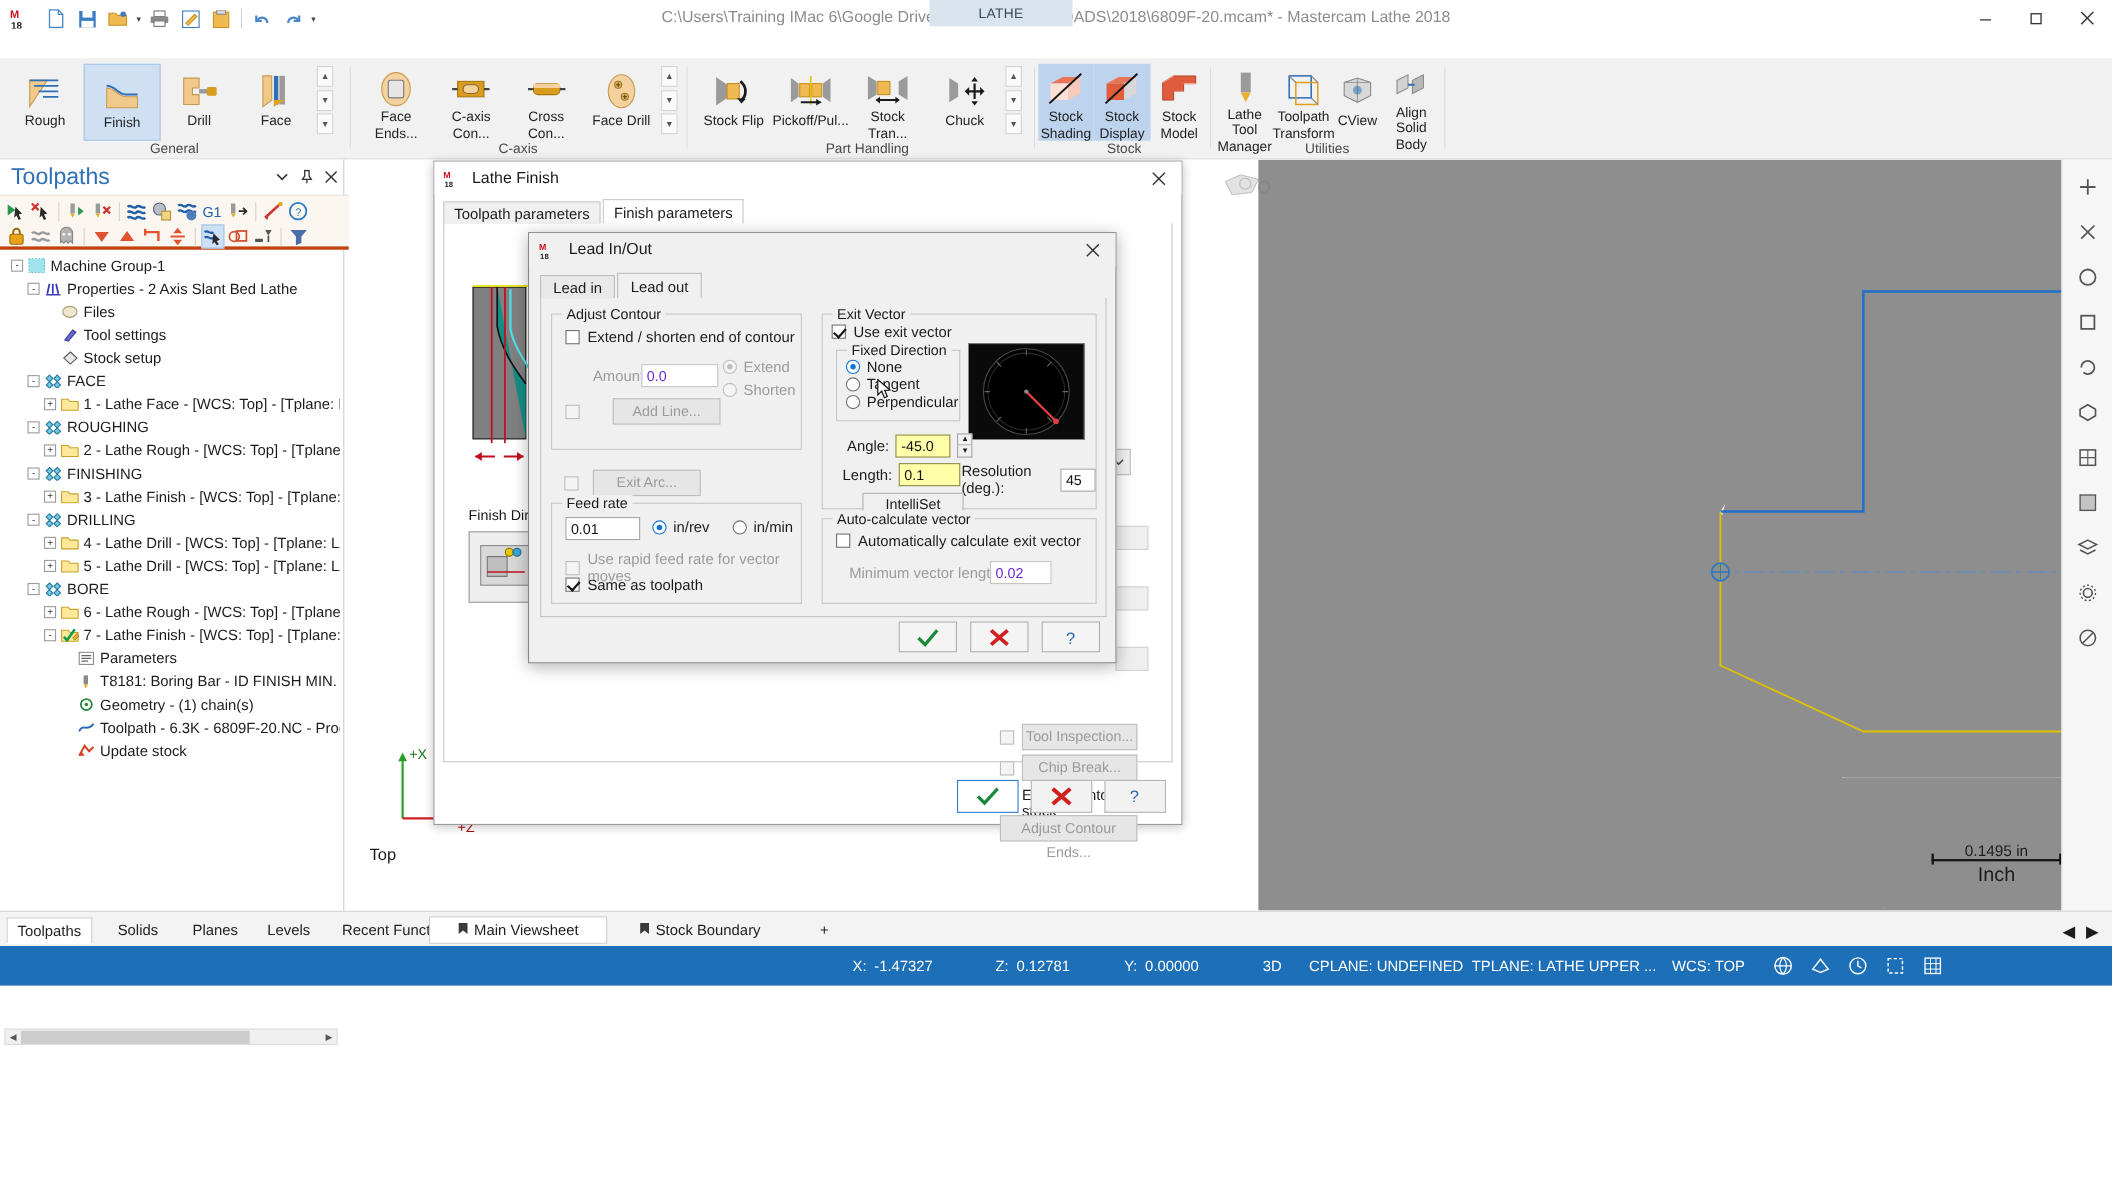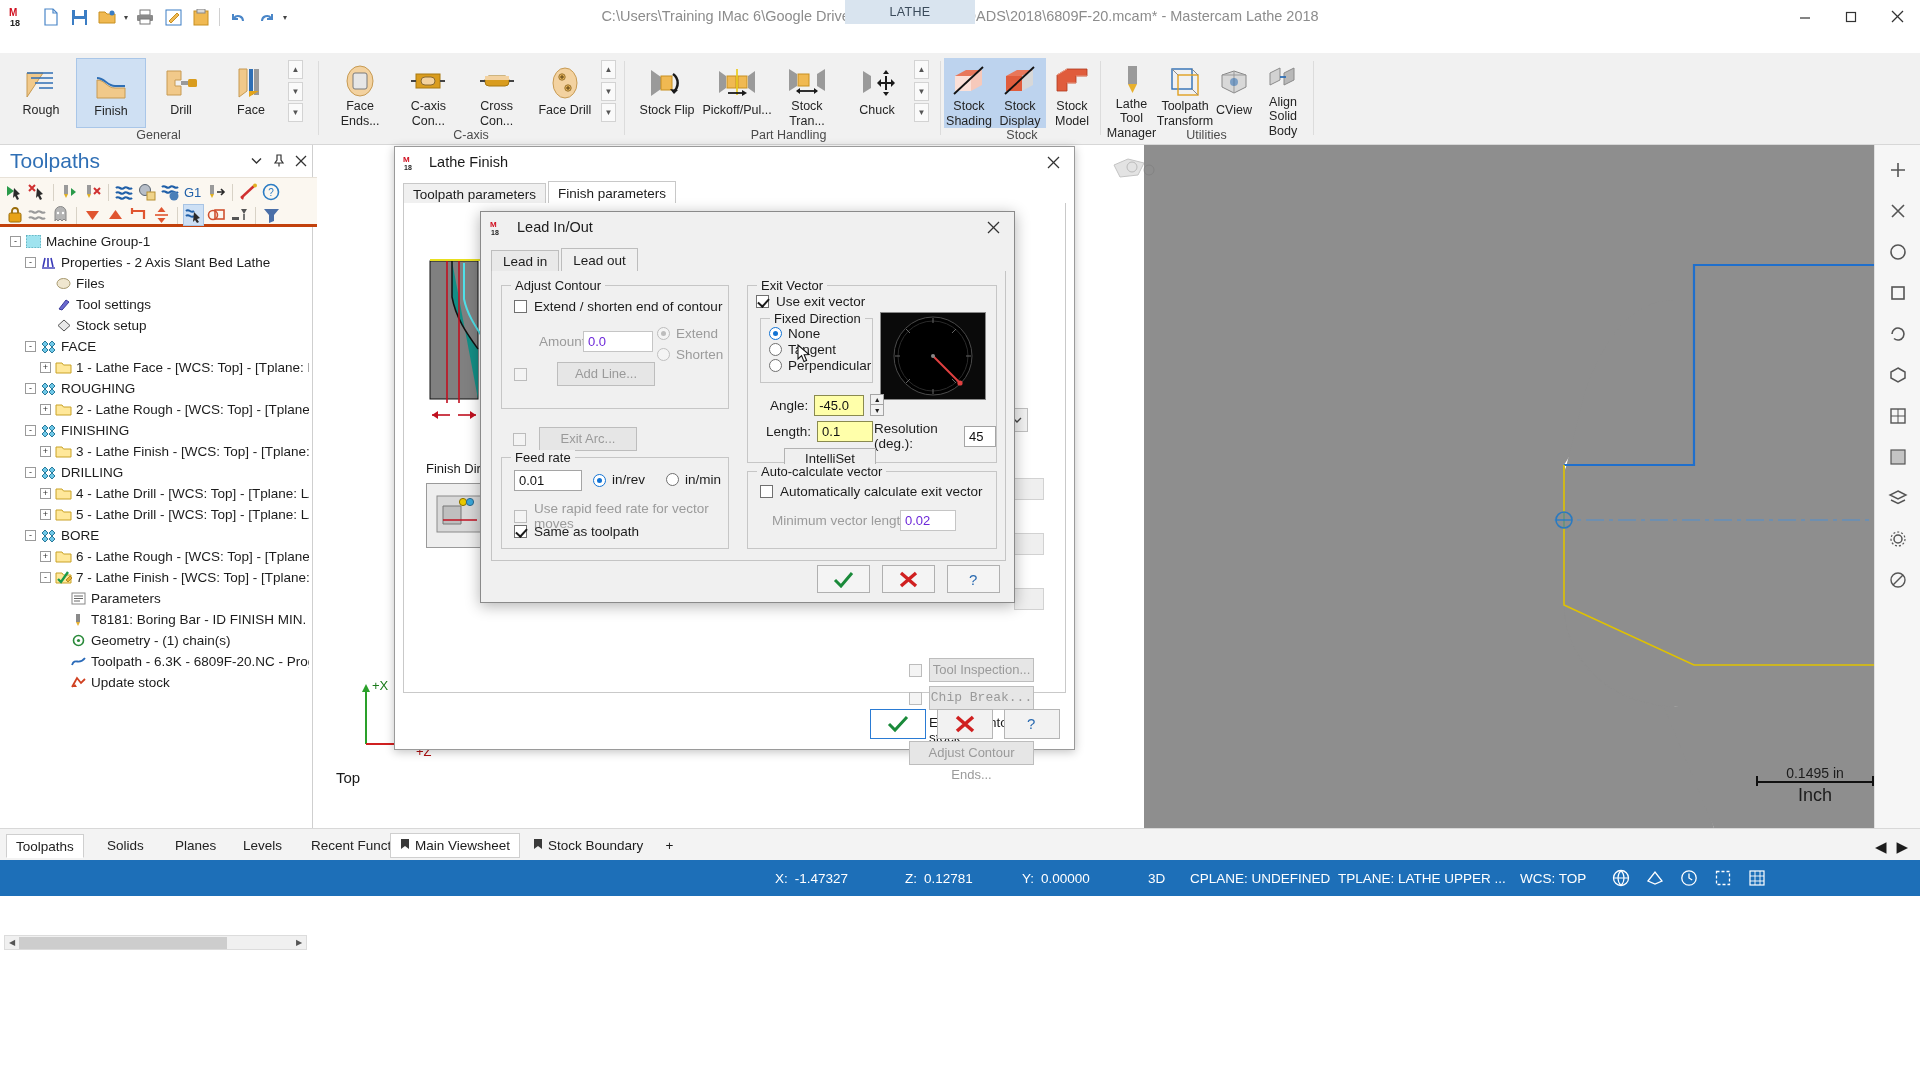--- a/index.html
+++ b/index.html
@@ -75,21 +75,21 @@
   .scale-line:before,.scale-line:after { content:""; position:absolute; top:-5px; width:2px; height:10px; background:#111; }
   .scale-line:before{left:0} .scale-line:after{right:0}
   .right-rail { position:absolute; right:0; top:145px; width:46px; height:683px; background:#f6f6f6; border-left:1px solid #e0e0e0; display:flex; flex-direction:column; align-items:center; padding-top:10px; gap:11px; }
   .rail-ic { width:30px; height:30px; border-radius:3px; display:flex; align-items:center; justify-content:center; color:#4a4a4a; }
 
   
   .bottombar { position:absolute; left:0; top:828px; width:1920px; height:32px; background:#f3f3f3; border-top:1px solid #d8d8d8; }
   .btab { position:absolute; top:5px; height:24px; line-height:24px; font-size:13.5px; color:#222; padding:0 9px; }
   .btab.sel { background:#ffffff; border:1px solid #cfcfcf; border-bottom:1px solid #fff; }
   .sheet-tabs { position:absolute; left:390px; top:4px; display:flex; align-items:center; gap:4px; font-size:13.5px; }
-  .sheet-tab { height:25px; line-height:25px; padding:0 9px; display:flex; align-items:center; gap:5px; }
+  .sheet-tab { height:25px; line-height:25px; padding:0 25px; display:flex; align-items:center; gap:5px; }
   .sheet-tab.sel { background:#ffffff; border:1px solid #cfcfcf; }
   .statusbar { position:absolute; left:0; top:860px; width:1920px; height:36px; background:#1d6fb8; color:#fff; font-size:13.5px; }
   .sb-item { position:absolute; top:0; height:36px; display:flex; align-items:center; gap:7px; }
   .sb-ic { width:22px; height:22px; border-radius:3px; display:flex; align-items:center; justify-content:center; }
 
   
   .dlg-finish { position:absolute; left:394px; top:146px; width:681px; height:604px; background:#ffffff; border:1px solid #9a9a9a; box-shadow:0 2px 9px rgba(0,0,0,.24); }
   .dlg-finish-tb { position:absolute; left:0; top:0; width:679px; height:30px; background:#fff; }
   .dlg-finish-title { position:absolute; left:34px; top:7px; font-size:14.5px; color:#1a1a1a; }
   .dlg-finish-icon { position:absolute; left:8px; top:6px; width:20px; height:18px; }
@@ -1054,21 +1054,21 @@
           <circle cx="43" cy="18" r="3.6" fill="#3aa6d8" stroke="#2a6a90"></circle>
         </svg>
       </div>
 
       <div class="f-right-ck" style="left:505px; top:455px;">
         <span class="ckbox dis"></span>
         <span class="gbtn" style="width:105px;">Tool Inspection...</span>
       </div>
       <div class="f-right-ck" style="left:505px; top:483px;">
         <span class="ckbox dis"></span>
-        <span class="gbtn" style="width:105px;font-family:Liberation Mono, monospace;">Chip Break...</span>
+        <span class="gbtn" style="width:105px;">Chip Break...</span>
       </div>
       <div class="f-right-ck" style="left:505px; top:512px; color:#1a1a1a;">
         <span class="ckbox"></span>
         <span>Extend contour to stock</span>
       </div>
       <div style="position:absolute;left:505px;top:538px;">
         <span class="gbtn" style="display:inline-block;width:125px;">Adjust Contour Ends...</span>
       </div>
 
       <div style="position:absolute;left:602px;top:205px;width:22px;height:24px;border:1px solid #c0c0c0;background:#f2f2f2;display:flex;align-items:center;justify-content:center;">
@@ -1148,21 +1148,21 @@
       </div>
 
       <div style="position:absolute; left:21px; top:156px; display:flex; align-items:center; gap:13px;">
         <span class="ckbox dis"></span>
         <span class="gbtn" style="width:98px;">Exit Arc...</span>
       </div>
 
       <div class="gbox" style="left:9px; top:186px; width:228px; height:92px;">
         <span class="gbox-t">Feed rate</span>
         <input class="tin" style="position: absolute; left: 12px; top: 12px; width: 68px;" value="0.01">
-        <div class="rd" style="position:absolute; left:91px; top:14px;align-items:flex-end;">
+        <div class="rd" style="position:absolute; left:91px; top:14px;">
           <span class="rdo on"></span>
           <span class="lbl">in/rev</span>
         </div>
         <div class="rd" style="position:absolute; left:164px; top:14px;">
           <span class="rdo"></span>
           <span class="lbl">in/min</span>
         </div>
         <div class="ck" style="position:absolute; left:12px; top:43px; color:#9b9b9b;">
           <span class="ckbox dis"></span>
           <span>Use rapid feed rate for vector moves</span>

